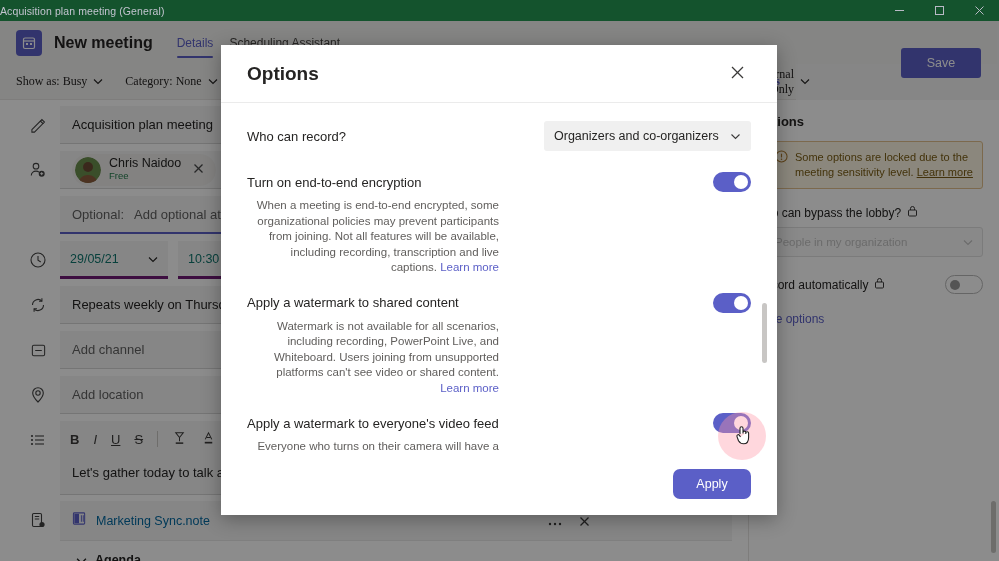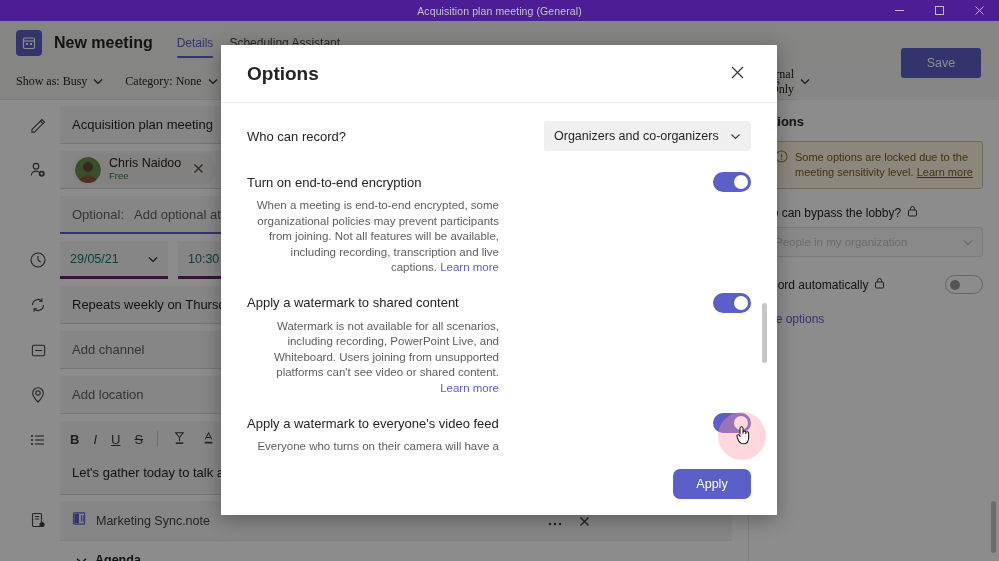--- a/index.html
+++ b/index.html
@@ -7,22 +7,22 @@
     width: 999px; height: 561px;
     overflow: hidden;
     font-family: "Liberation Sans", sans-serif;
     background: #f5f5f5;
   }
   #root { position: relative; width: 999px; height: 561px; }
 
   
   .titlebar {
     position: absolute; top: 0; left: 0; width: 999px; height: 21px;
-    background: #4c1d95; color: #c8c8d4;
-    display: flex; align-items: center; justify-content: center;
+    background: #14532d; color: #c8c8d4;
+    display: flex; align-items: center; justify-content: flex-start;
   }
   .titlebar .tb-title { font-size: 10.5px; color: #c3c4d0; letter-spacing: .1px; }
   .win-ctrls { position: absolute; right: 0; top: 0; height: 21px; display: flex; }
   .win-ctrls .wc {
     width: 40px; height: 21px; display: flex; align-items: center; justify-content: center;
     font-size: 11px; color: #b9bac6;
   }
   .wc svg { display: block; }
 
   
@@ -102,21 +102,21 @@
   .fmt-bar {
     flex: 1; background: #f5f5f5; border-bottom: 1px solid #d6d6d6;
   }
   .fmt-icons { display: flex; align-items: center; height: 36px; padding: 0 10px; gap: 14px; color: #3b3a39; }
   .fmt-icons .sep { width: 1px; height: 16px; background: #c8c6c4; }
   .fmt-body { padding: 6px 12px 12px; font-size: 13px; color: #252423; line-height: 19px; max-width: 460px; }
   .note-field {
     flex: 1; background: #f5f5f5; height: 40px; display: flex; align-items: center;
     padding: 0 12px; gap: 9px; border-bottom: 1px solid #e8e8e8;
   }
-  .note-name { font-size: 12.5px; color: #404040; }
+  .note-name { font-size: 12.5px; color: #0369a1; }
   .agenda-row { display: flex; align-items: center; gap: 8px; padding-left: 60px; margin-top: 10px; }
   .agenda-lbl { font-size: 12.5px; font-weight: bold; color: #252423; }
 
   
   .right-col {
     position: absolute; top: 0; right: 0; width: 251px; height: 461px;
     background: #fff; border-left: 1px solid #e6e4e2; padding: 14px 16px;
   }
   .rp-title { font-size: 13px; font-weight: bold; color: #252423; margin-bottom: 12px; }
   .rp-alert {

